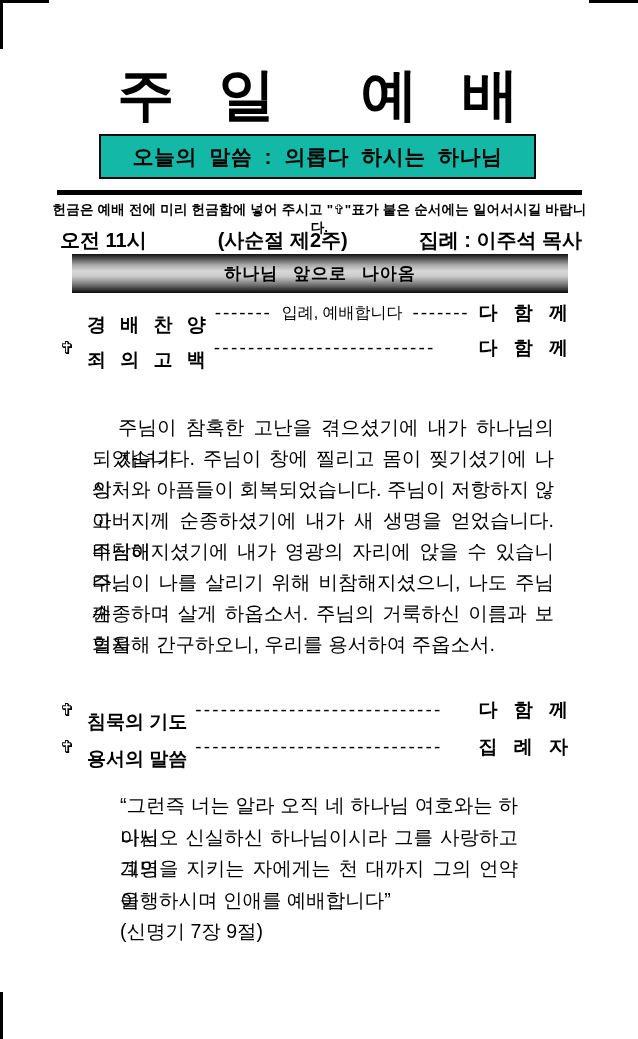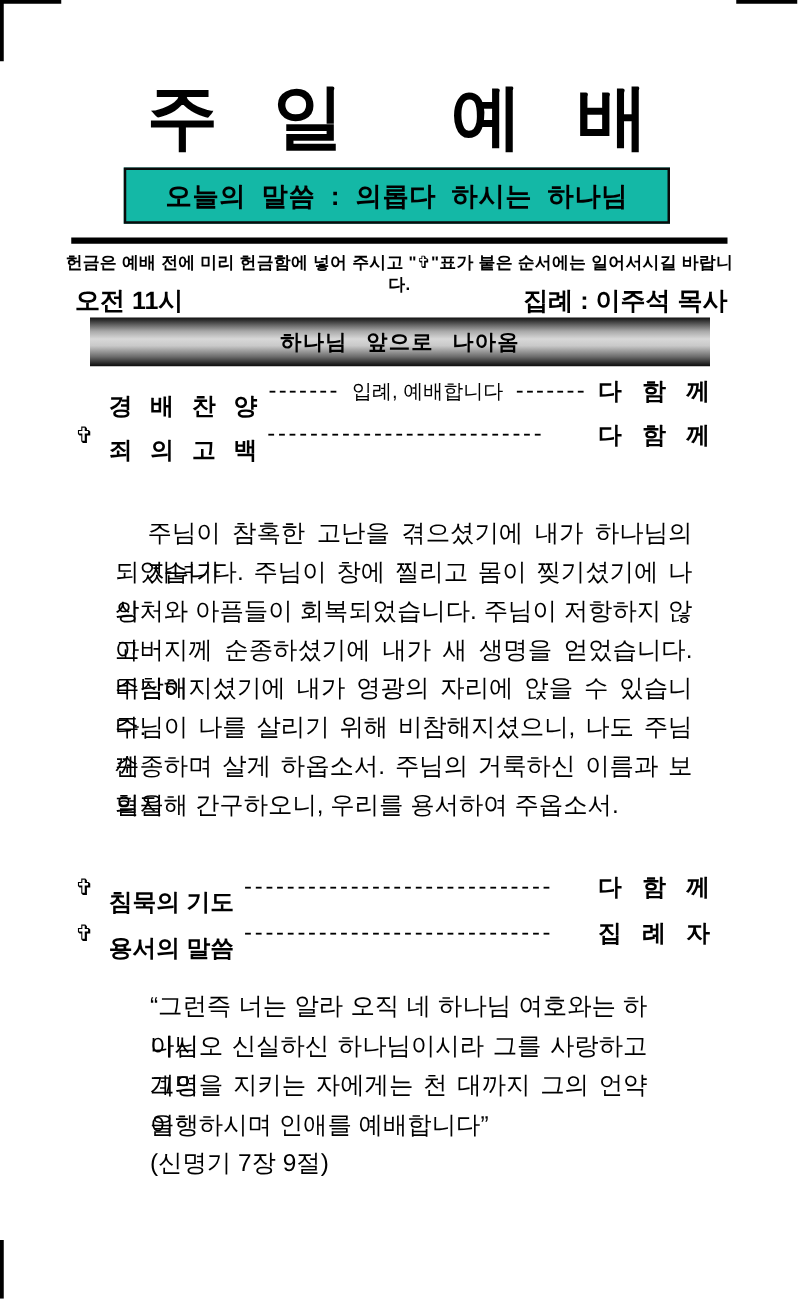--- a/index.html
+++ b/index.html
@@ -89,20 +89,21 @@
 <div class="subject-box">
   <span>오늘의 말씀 : 의롭다 하시는 하나님</span>
 </div>
 
 <div class="rule"></div>
 
 <div class="notice">헌금은 예배 전에 미리 헌금함에 넣어 주시고 "✞"표가 붙은 순서에는 일어서시길 바랍니다.</div>
 
 <div class="time-row">
   <span>오전 11시</span>
+  <span>(사순절 제2주)</span>
   <span>집례 : 이주석 목사</span>
 </div>
 
 <div class="section-bar">
   <span>하나님 앞으로 나아옴</span>
 </div>
 
 <div class="lit-row row1">
   <span class="cross-cell"></span>
   <span class="lit-name spread">경 배 찬 양</span>

